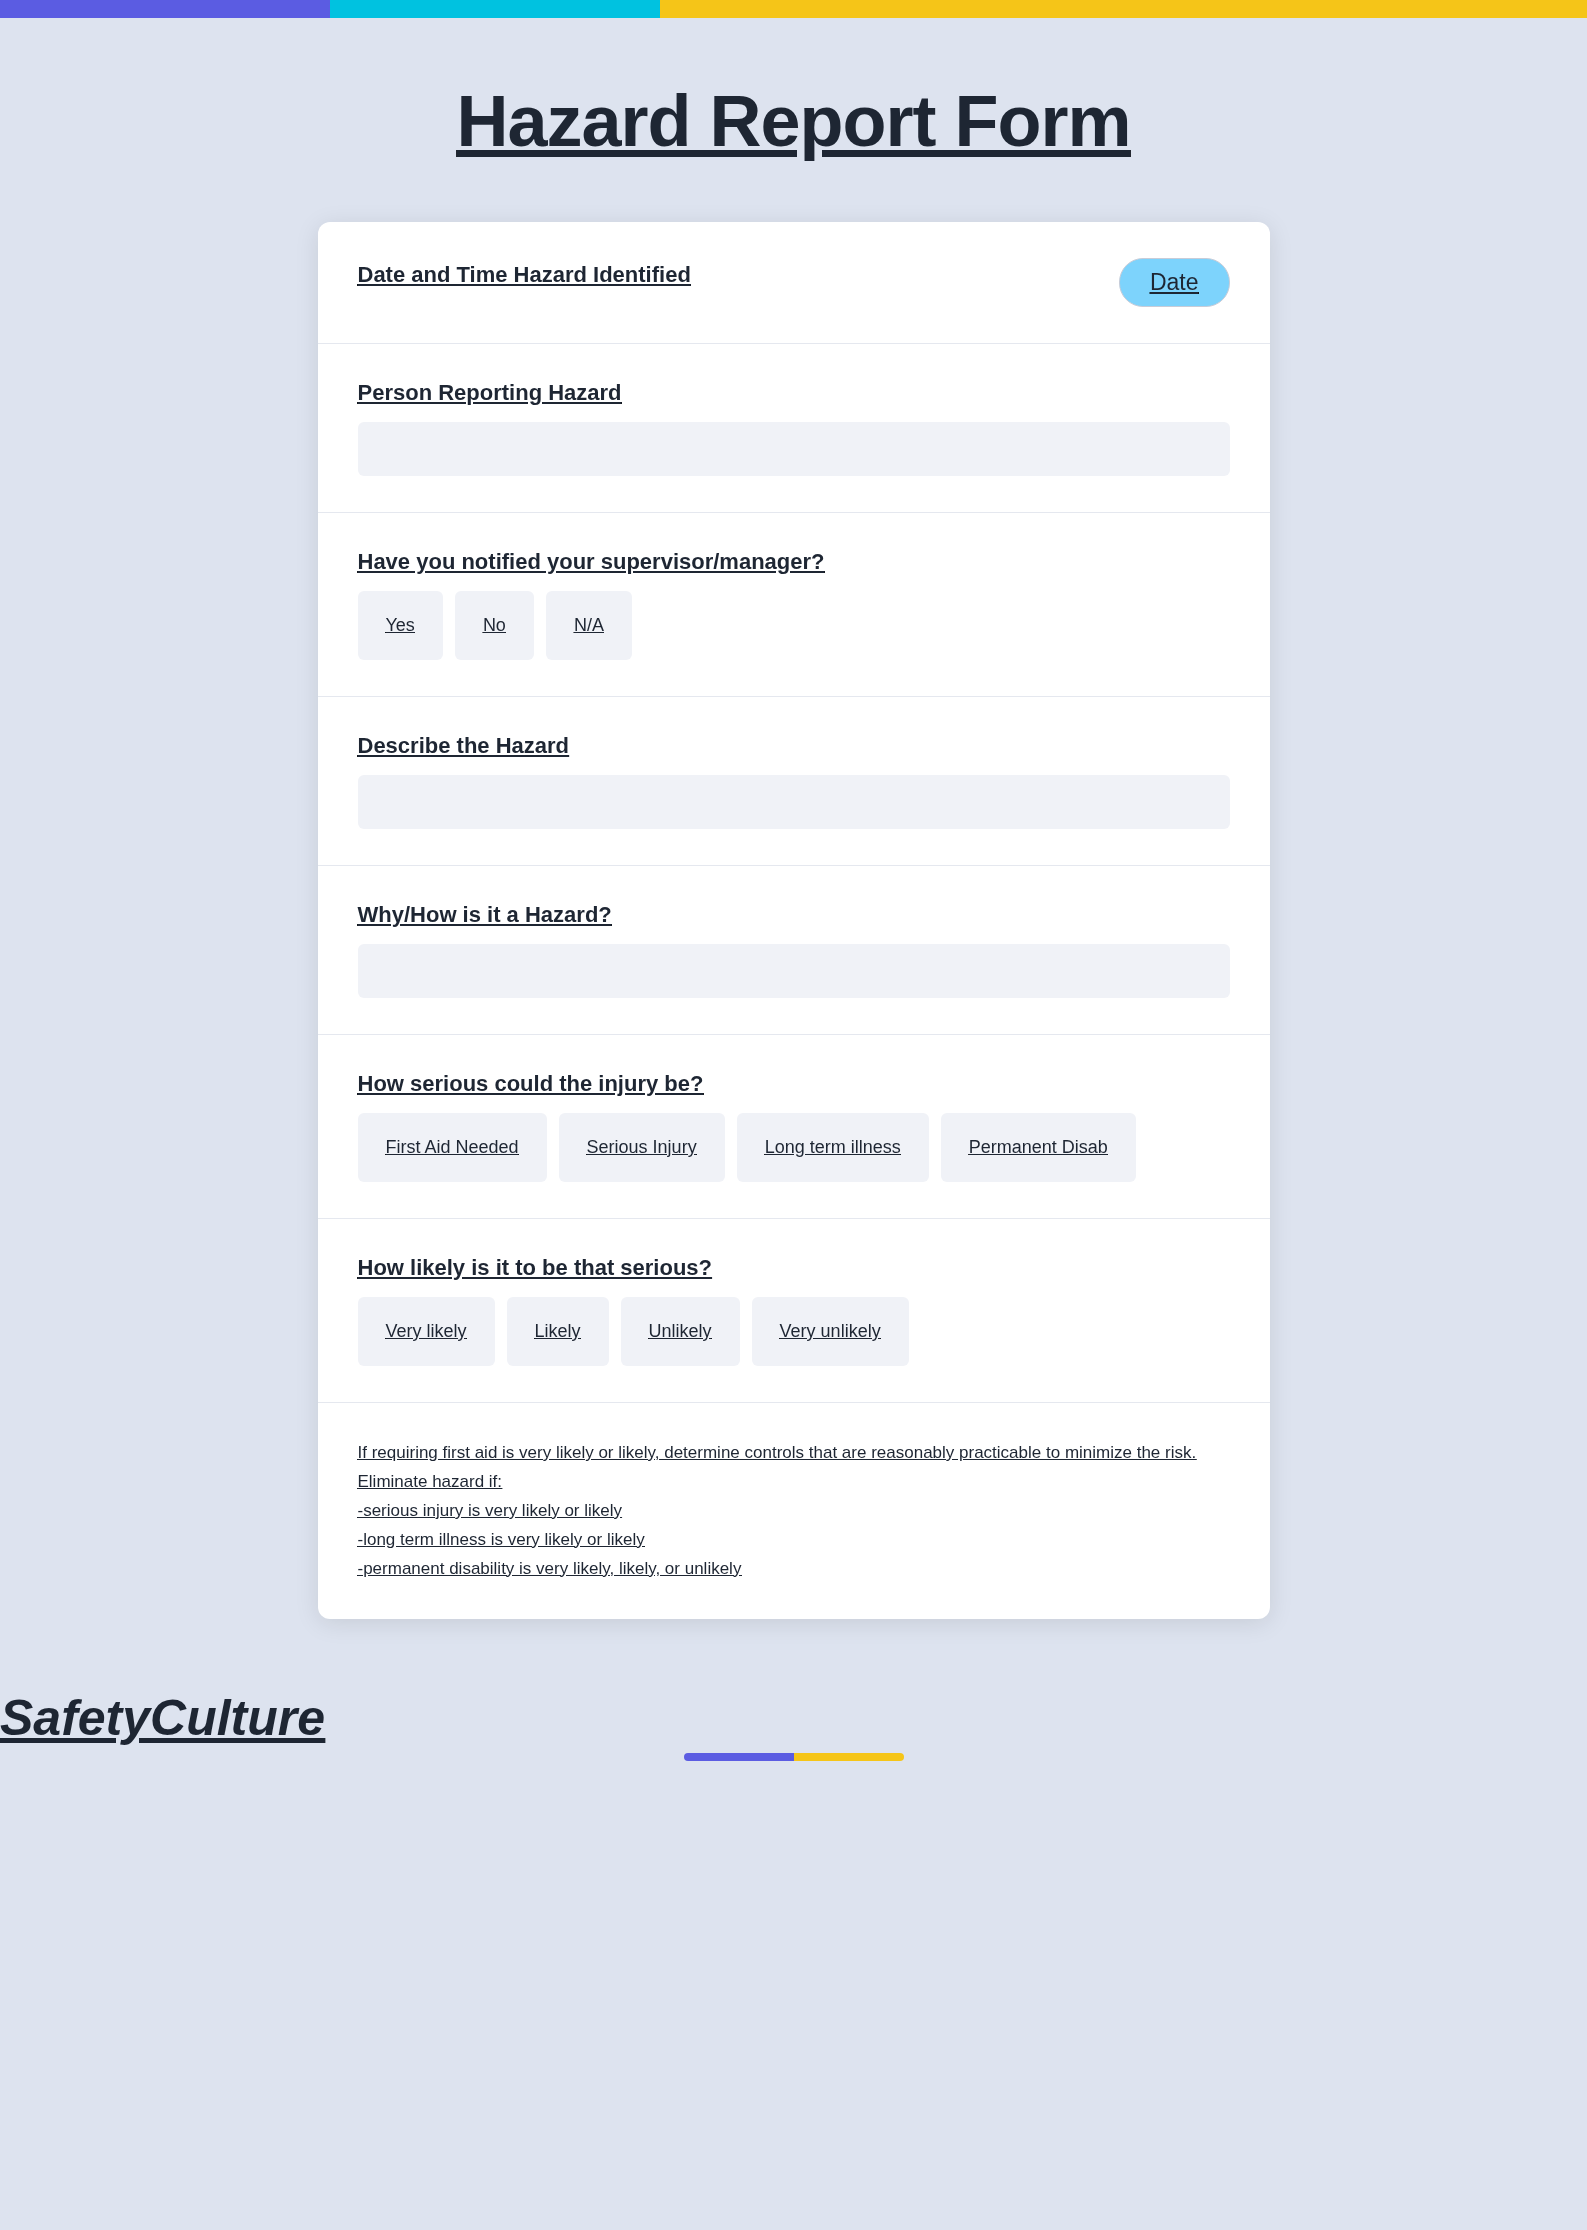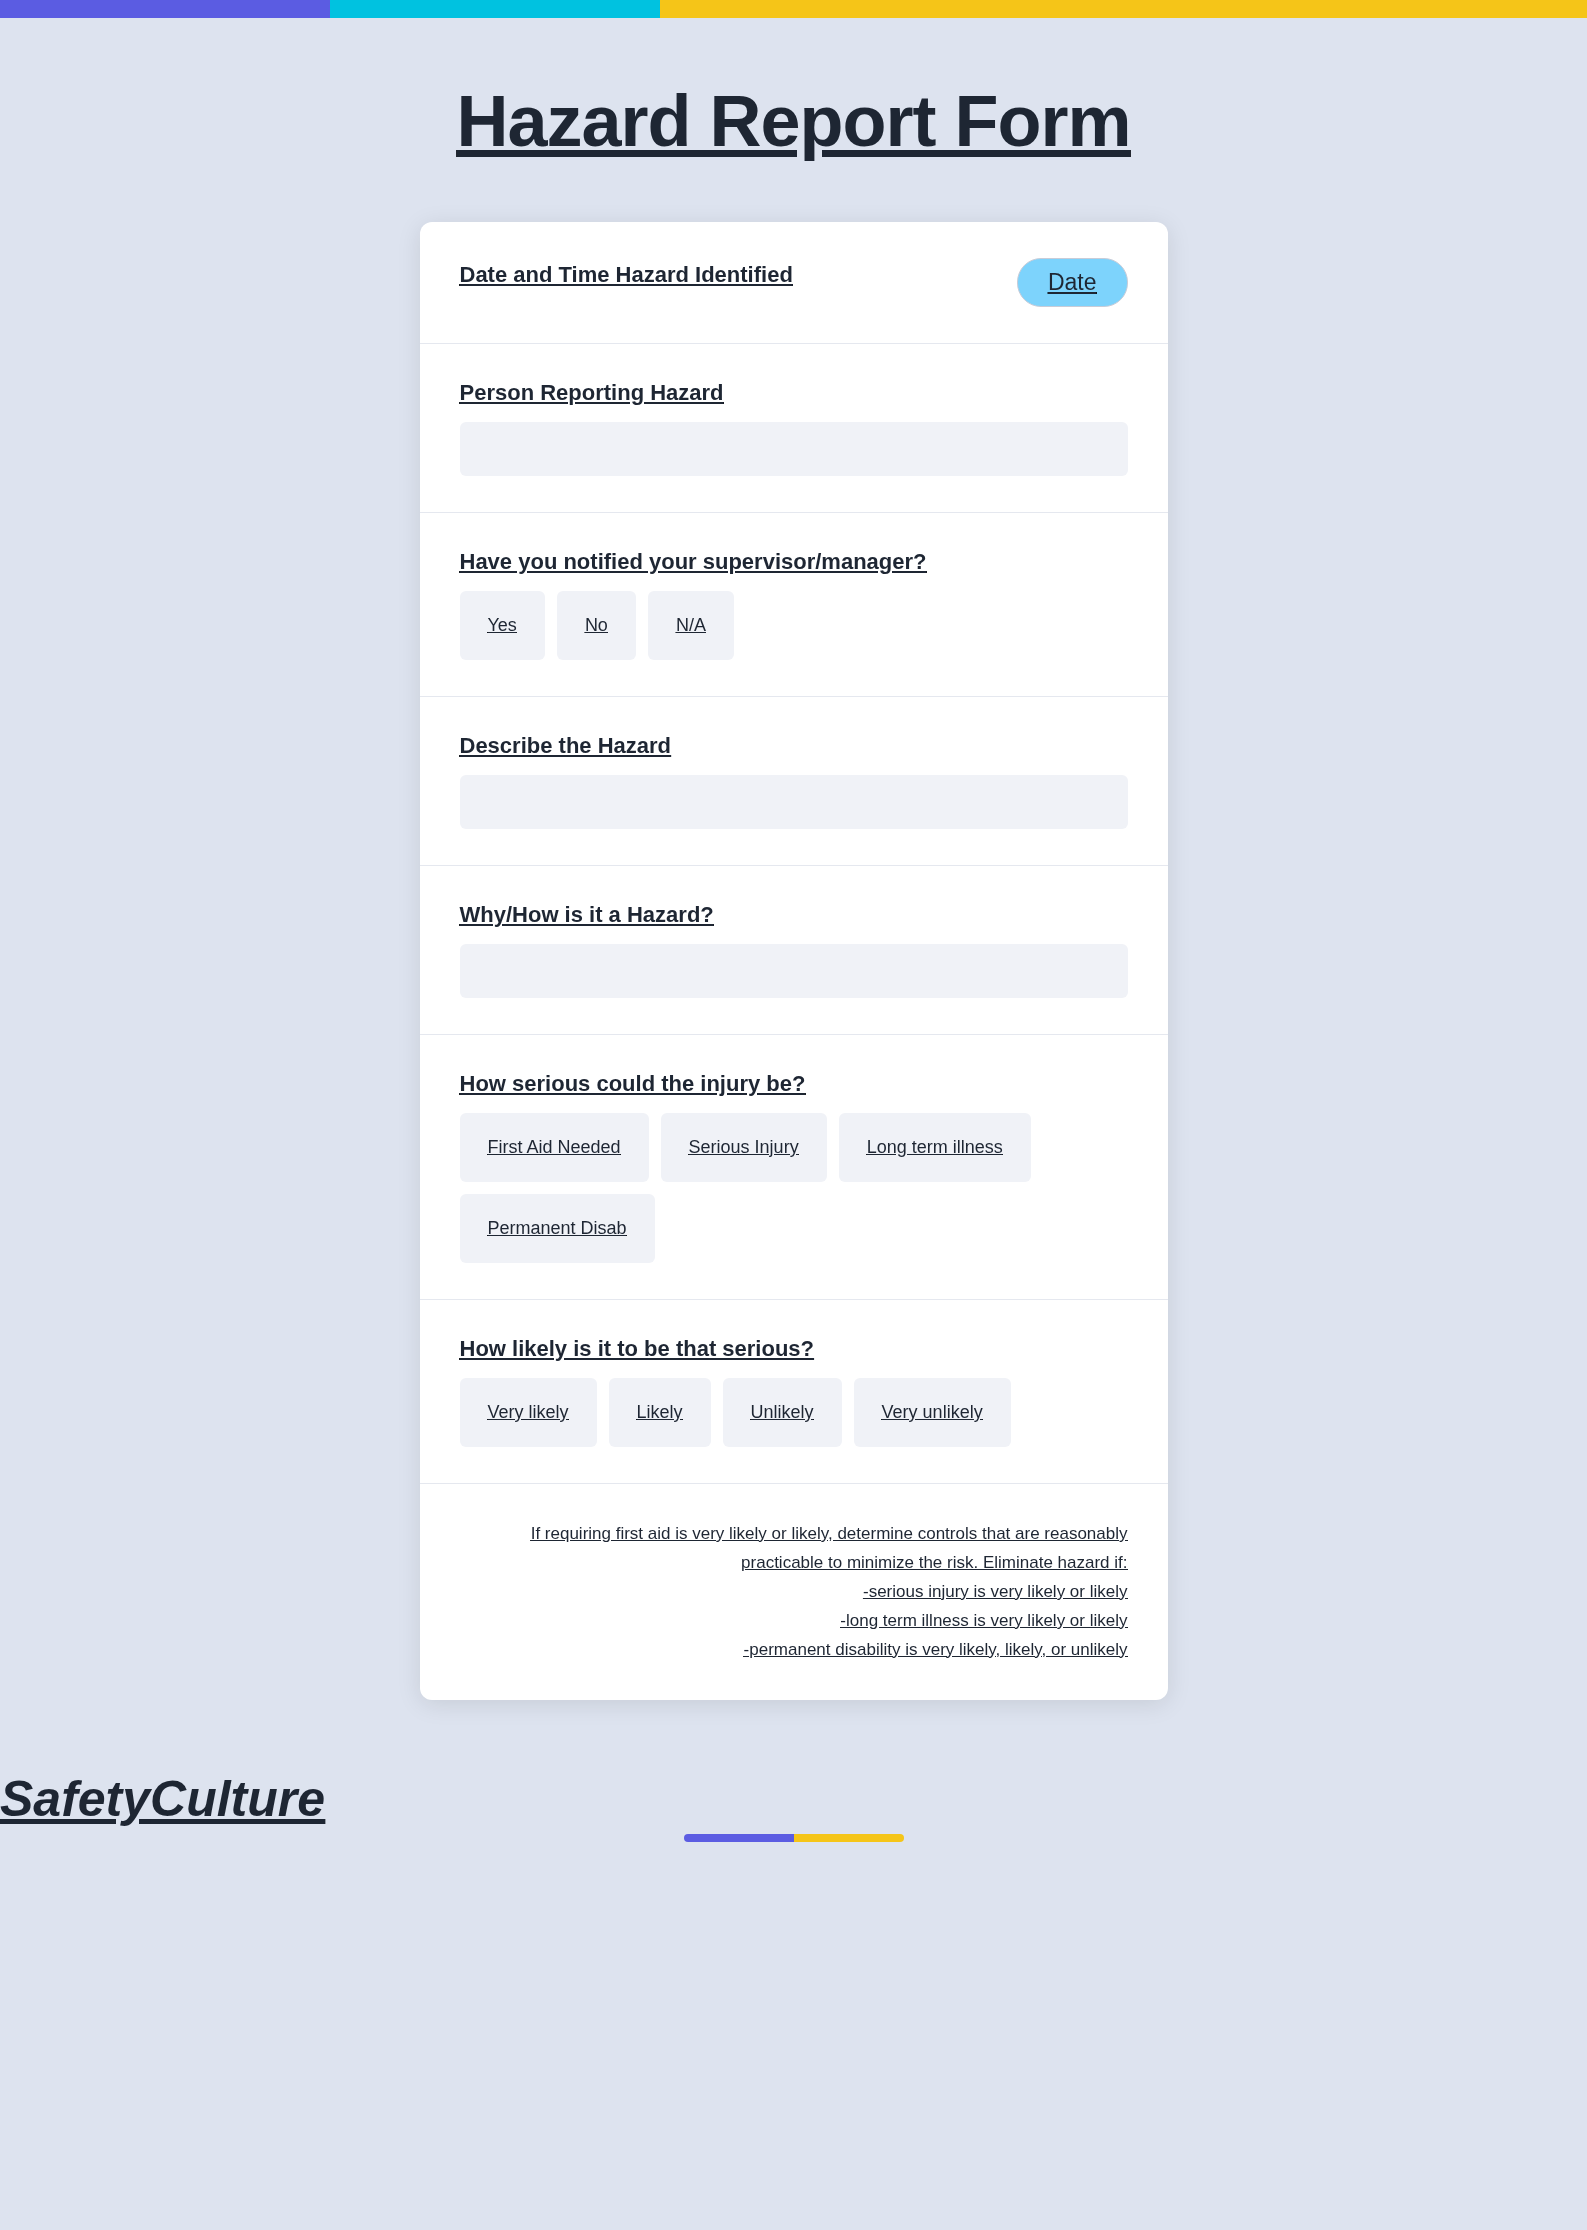--- a/index.html
+++ b/index.html
@@ -52,37 +52,36 @@
       font-size: 72px;
       font-weight: 800;
       color: #1e2633;
       margin-top: 80px;
       margin-bottom: 60px;
       letter-spacing: -1px;
     }
 
     
     .form-card {
-      width: 748px;
+      width: 952px;
       margin: 0 auto;
       background: #ffffff;
       border-radius: 12px;
       box-shadow: 0 4px 24px rgba(0,0,0,0.10);
       overflow: hidden;
     }
 
     
     .form-section {
       padding: 36px 40px;
       border-bottom: 1.5px solid #e5e8ef;
     }
 
     .form-section:last-child {
       border-bottom: none;
-      text-align: right;
     }
 
     .section-label {
       font-size: 22px;
       font-weight: 600;
       color: #1e2633;
       margin-bottom: 16px;
     }
 
     

